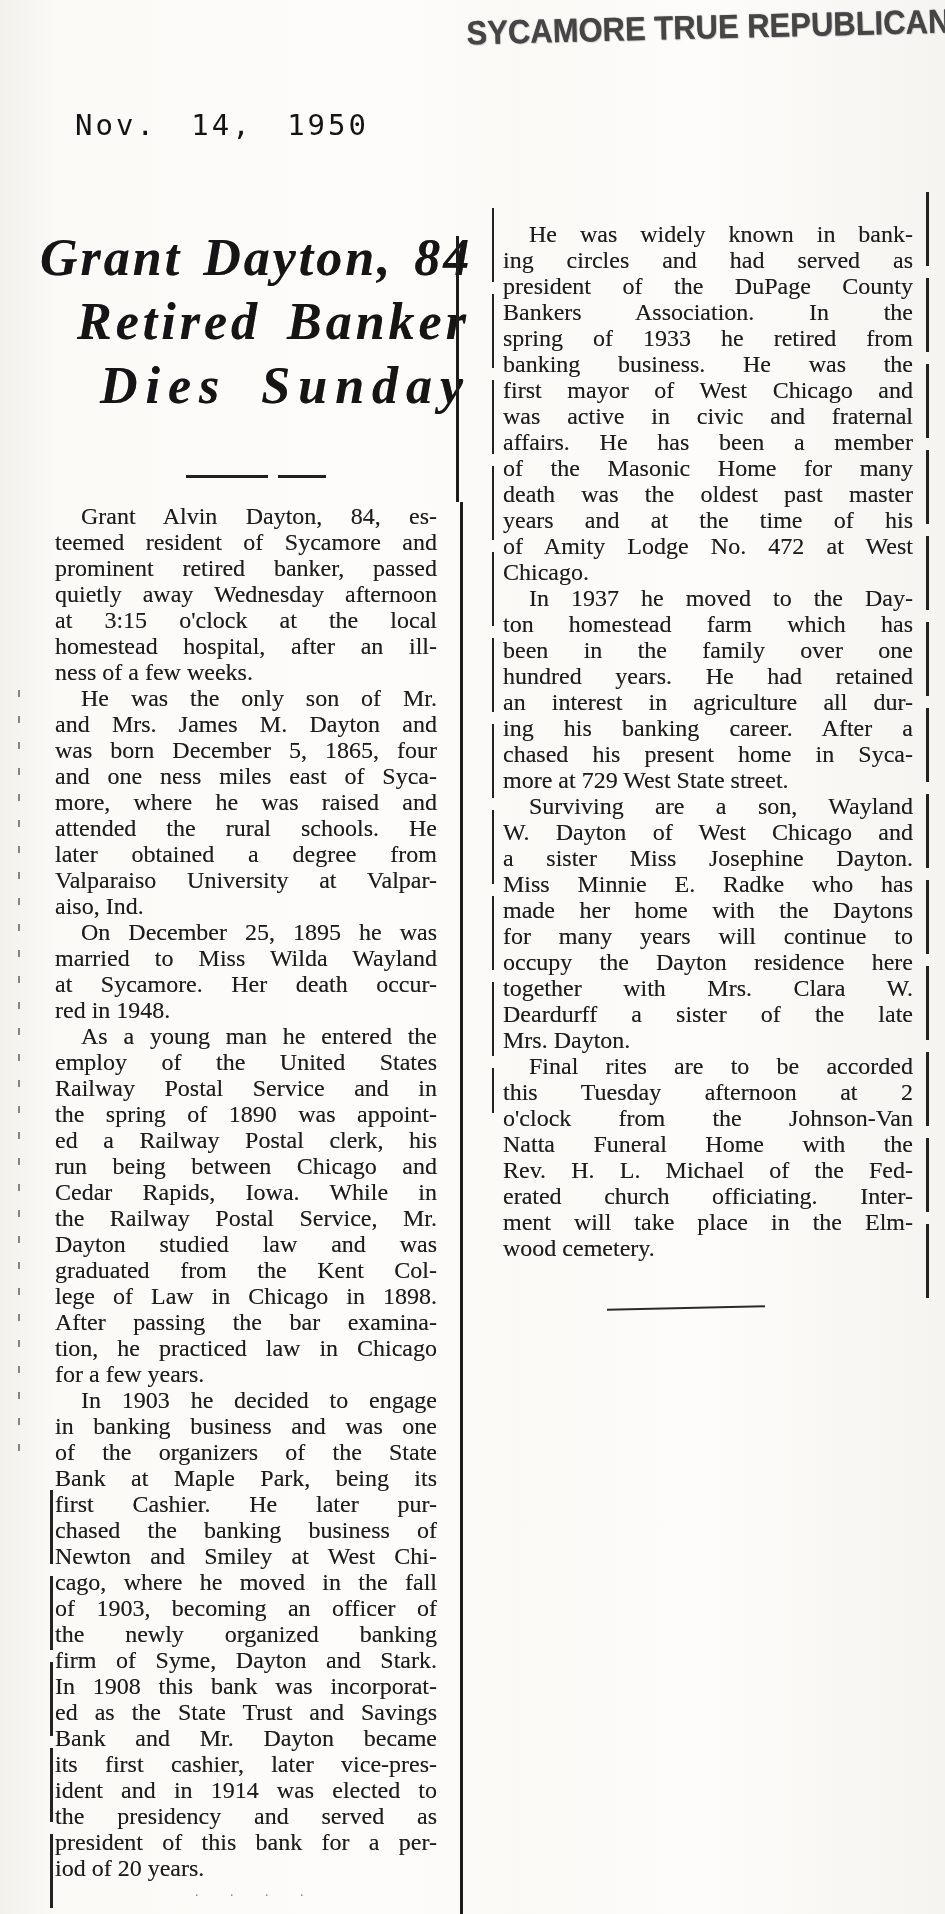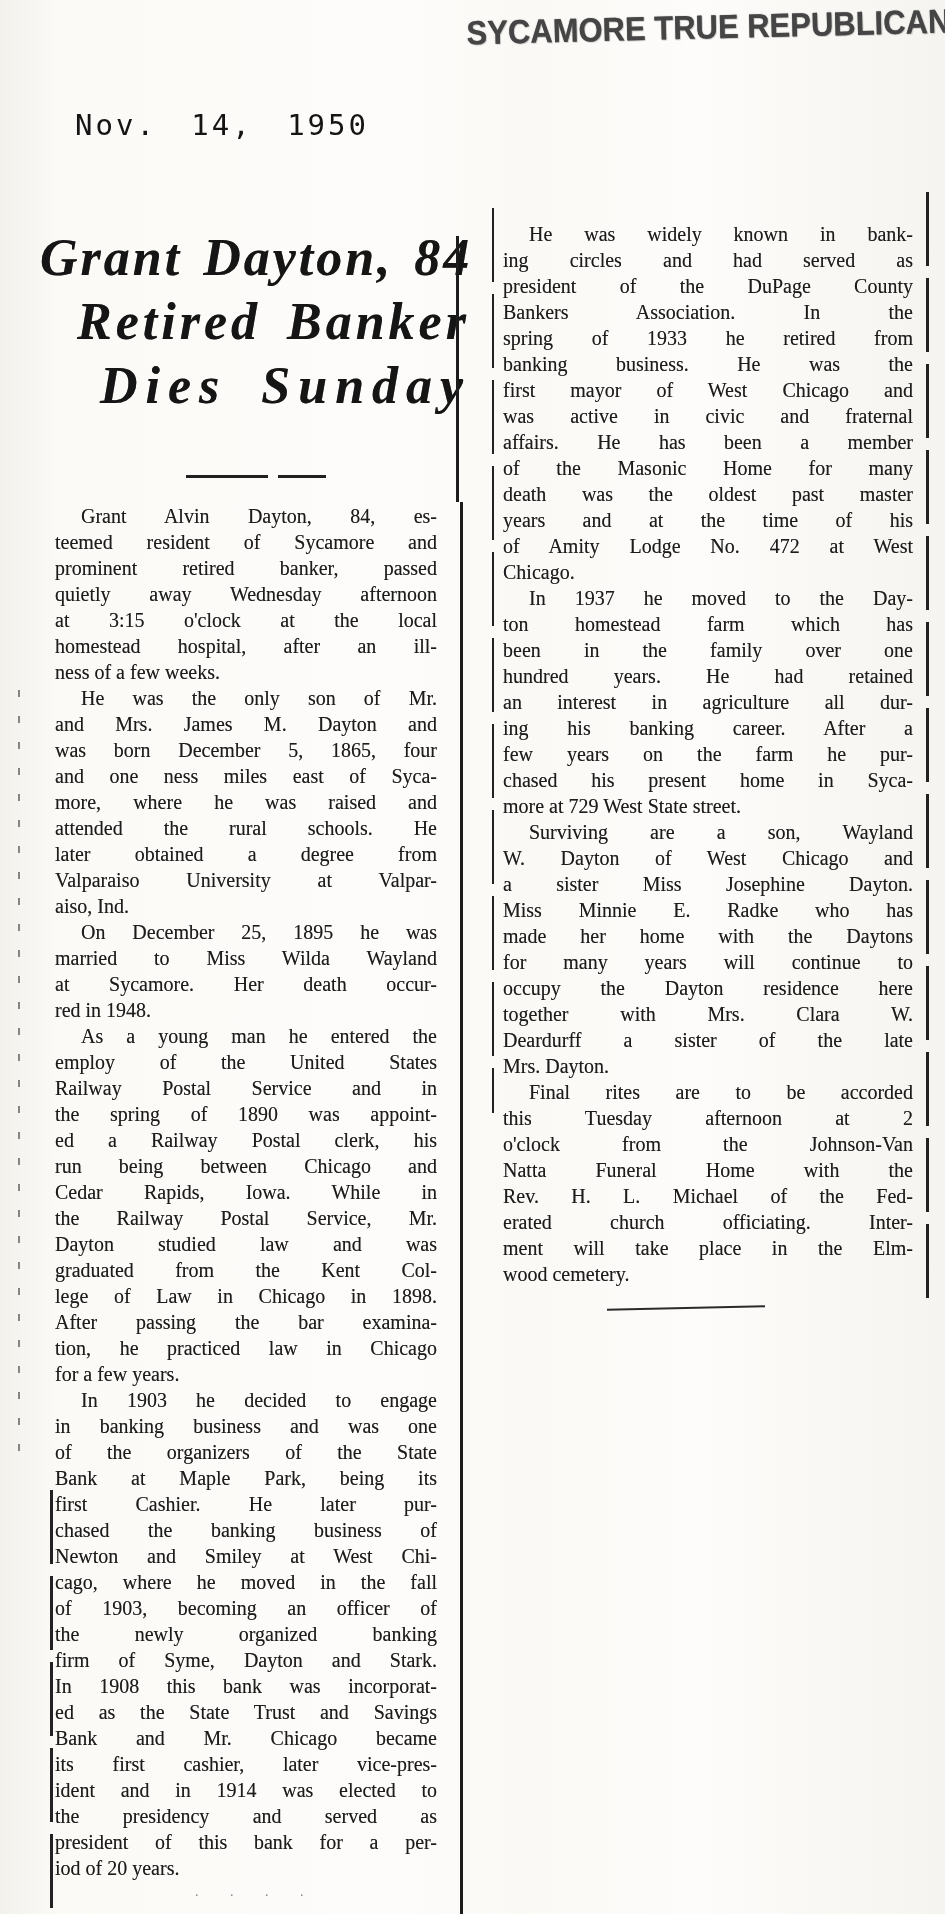--- a/index.html
+++ b/index.html
@@ -36,21 +36,21 @@
     text-shadow:0 0 .5px rgba(0,0,0,.5);
   }
   .hl1{letter-spacing:3px;word-spacing:5px;}
   .hl2{padding-left:37px;letter-spacing:4px;word-spacing:9px;}
   .hl3{padding-left:60px;letter-spacing:8px;word-spacing:13px;}
   .headline-dash{position:absolute;left:186px;top:466px;width:150px;}
   .headline-dash span{display:inline-block;height:3px;background:#202020;vertical-align:middle;}
   .dash-a{width:82px;margin-right:10px;}
   .dash-b{width:48px;}
   
-  .column{position:absolute;font-size:20px;line-height:26px;}
+  .column{position:absolute;font-size:24px;line-height:26px;}
   .col-left{left:55px;top:503px;width:382px;}
   .col-right{left:503px;top:221px;width:410px;}
   .line{
     text-align:justify;text-align-last:justify;
     white-space:normal;
     text-shadow:0 0 .4px rgba(10,10,10,.45);
   }
   .line.first{text-indent:26px;}
   .line.plast{text-align-last:left;}
   
@@ -145,21 +145,21 @@
         <div class="line">Bank at Maple Park, being its</div>
         <div class="line">first Cashier. He later pur-</div>
         <div class="line">chased the banking business of</div>
         <div class="line">Newton and Smiley at West Chi-</div>
         <div class="line">cago, where he moved in the fall</div>
         <div class="line">of 1903, becoming an officer of</div>
         <div class="line">the newly organized banking</div>
         <div class="line">firm of Syme, Dayton and Stark.</div>
         <div class="line">In 1908 this bank was incorporat-</div>
         <div class="line">ed as the State Trust and Savings</div>
-        <div class="line">Bank and Mr. Chicago became</div>
+        <div class="line">Bank and Mr. Dayton became</div>
         <div class="line">its first cashier, later vice-pres-</div>
         <div class="line">ident and in 1914 was elected to</div>
         <div class="line">the presidency and served as</div>
         <div class="line">president of this bank for a per-</div>
         <div class="line plast">iod of 20 years.</div>
       </div>
     </div>
 
   <div class="column col-right">
       <div class="paragraph">
@@ -178,21 +178,20 @@
         <div class="line">of Amity Lodge No. 472 at West</div>
         <div class="line plast">Chicago.</div>
       </div>
       <div class="paragraph">
         <div class="line first">In 1937 he moved to the Day-</div>
         <div class="line">ton homestead farm which has</div>
         <div class="line">been in the family over one</div>
         <div class="line">hundred years. He had retained</div>
         <div class="line">an interest in agriculture all dur-</div>
         <div class="line">ing his banking career. After a</div>
-        <div class="line">few years on the farm he pur-</div>
         <div class="line">chased his present home in Syca-</div>
         <div class="line plast">more at 729 West State street.</div>
       </div>
       <div class="paragraph">
         <div class="line first">Surviving are a son, Wayland</div>
         <div class="line">W. Dayton of West Chicago and</div>
         <div class="line">a sister Miss Josephine Dayton.</div>
         <div class="line">Miss Minnie E. Radke who has</div>
         <div class="line">made her home with the Daytons</div>
         <div class="line">for many years will continue to</div>

